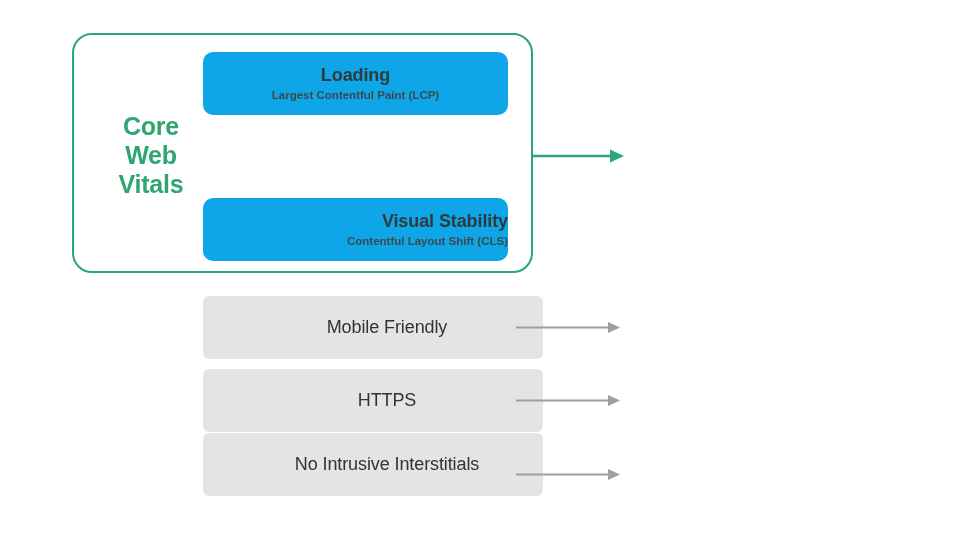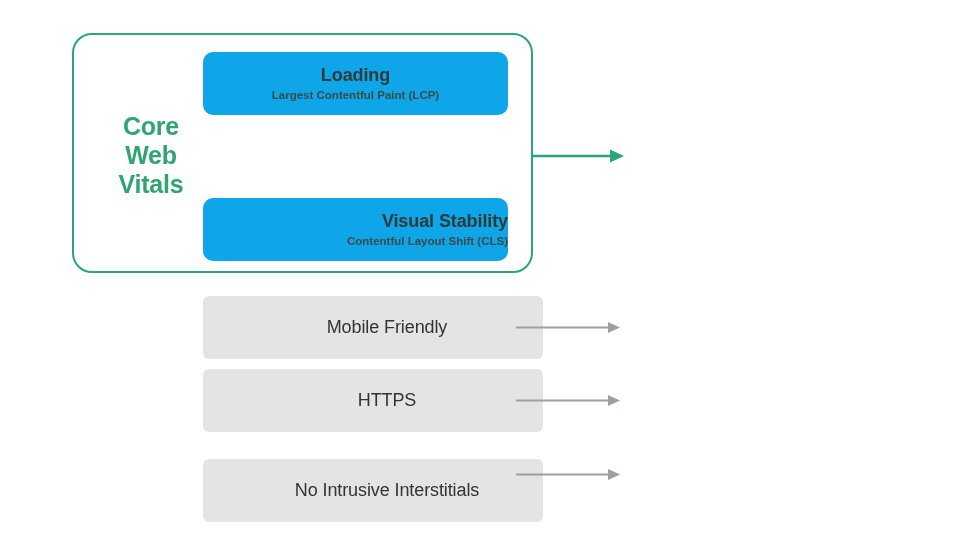--- a/index.html
+++ b/index.html
@@ -85,21 +85,21 @@
     height: 63px;
     background: #E4E4E4;
     border-radius: 6px;
     display: flex;
     align-items: center;
     justify-content: center;
     padding-left: 28px;
   }
   .gray-card.g1 { top: 296px; }
   .gray-card.g2 { top: 369px; text-align: right; }
-  .gray-card.g3 { top: 459px; }
+  .gray-card.g3 { top: 433px; }
 
   .gray-label {
     color: #333333;
     font-size: 18px;
     font-weight: normal;
     line-height: 21px;
     letter-spacing: -0.1px;
   }
 
   

